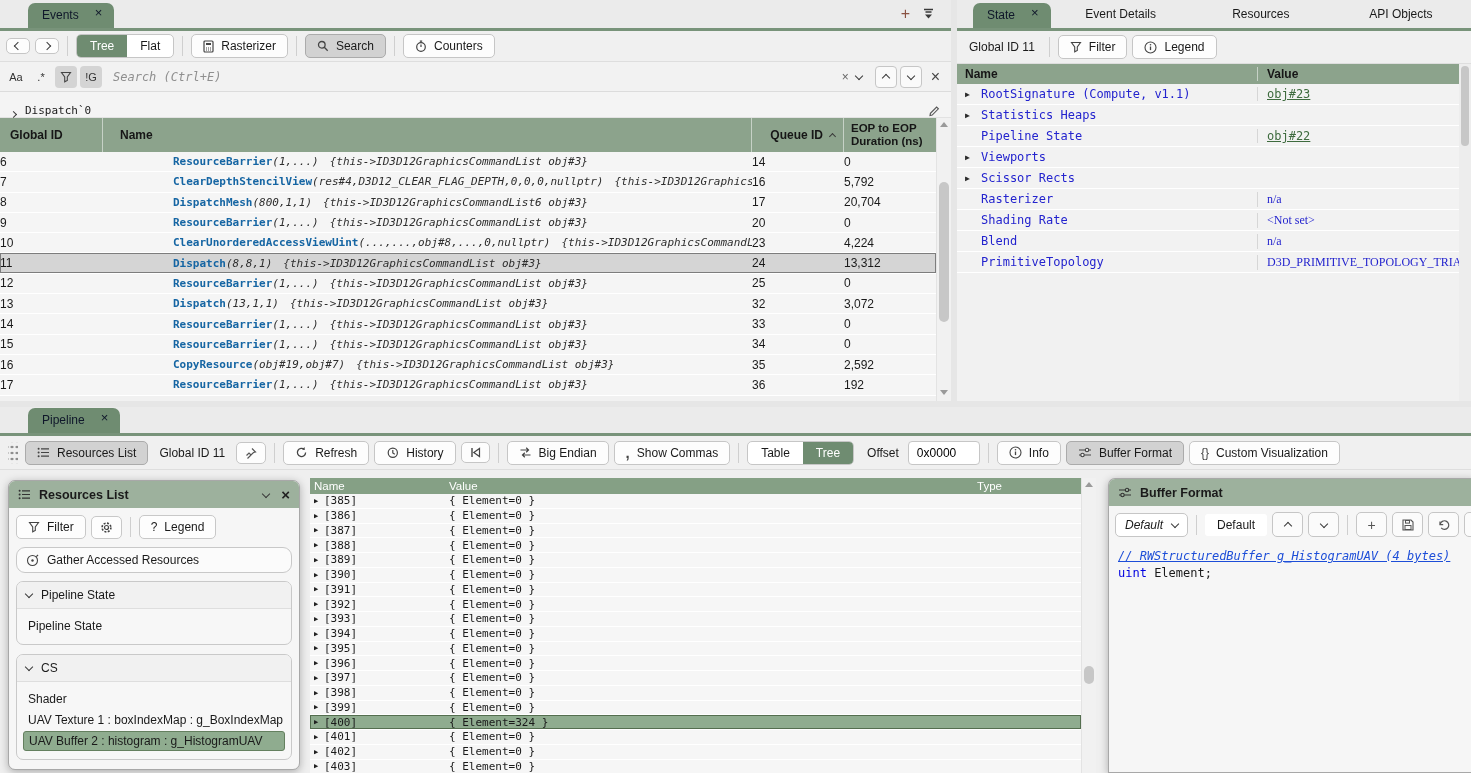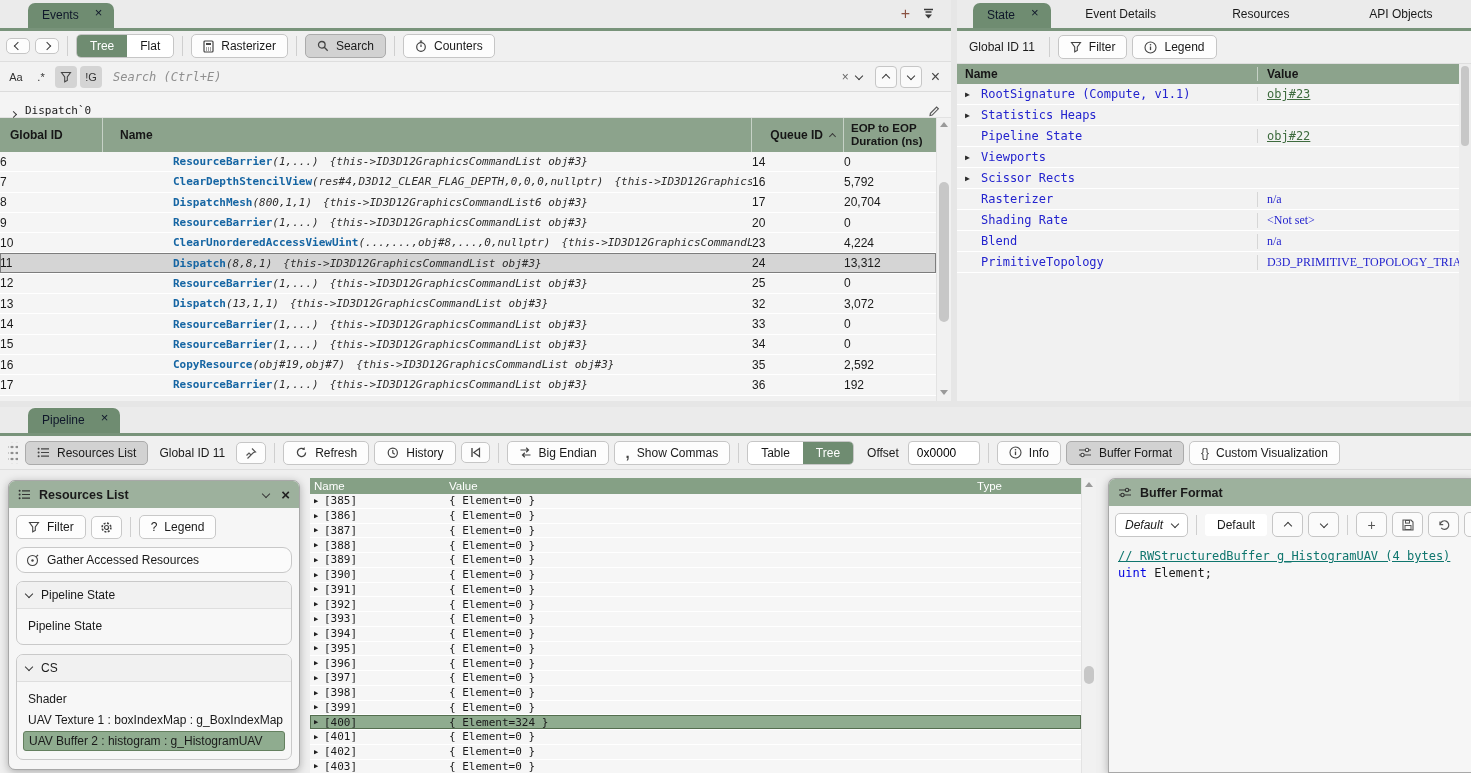--- a/index.html
+++ b/index.html
@@ -119,21 +119,21 @@
   .brow.sel{background:#8FAC8F;box-shadow:inset 0 0 0 1px #546e4f}
   .bscroll{width:15px;background:#f1f1f1;border-left:1px solid #e3e3e3;position:relative;flex:none}
 
   
   #bfpanel{left:1108px;top:8px;width:367px;bottom:0;border-radius:7px 0 0 0;border-right:none}
   .bf-toolbar{display:flex;align-items:center;gap:5px;padding:6px 6px 5px;flex:none}
   .combo{display:inline-flex;align-items:center;gap:9px;background:#fff;border:1px solid #c6c6c6;border-radius:5px;padding:4px 9px;font-style:italic}
   .flatlabel{background:#fff;padding:4px 12px;border-radius:3px}
   .tb{width:31px;height:25px;border:1px solid #c6c6c6;border-radius:5px;background:#fbfbfb;display:inline-flex;align-items:center;justify-content:center;flex:none;color:#555}
   .bf-code{padding:6px 9px;font-family:"DejaVu Sans Mono","Liberation Mono",monospace;font-size:12px;line-height:17px}
-  .cmt{color:#0f766e;text-decoration:underline}
+  .cmt{color:#1d4ed8;font-style:italic;text-decoration:underline}
   .kw{color:#0000E0}
 </style>
 </head>
 <body>
 
 <div id="events">
   <div class="tabbar">
     <div class="tab-active">
       <span>Events</span>
       <span class="tab-x">×</span>

